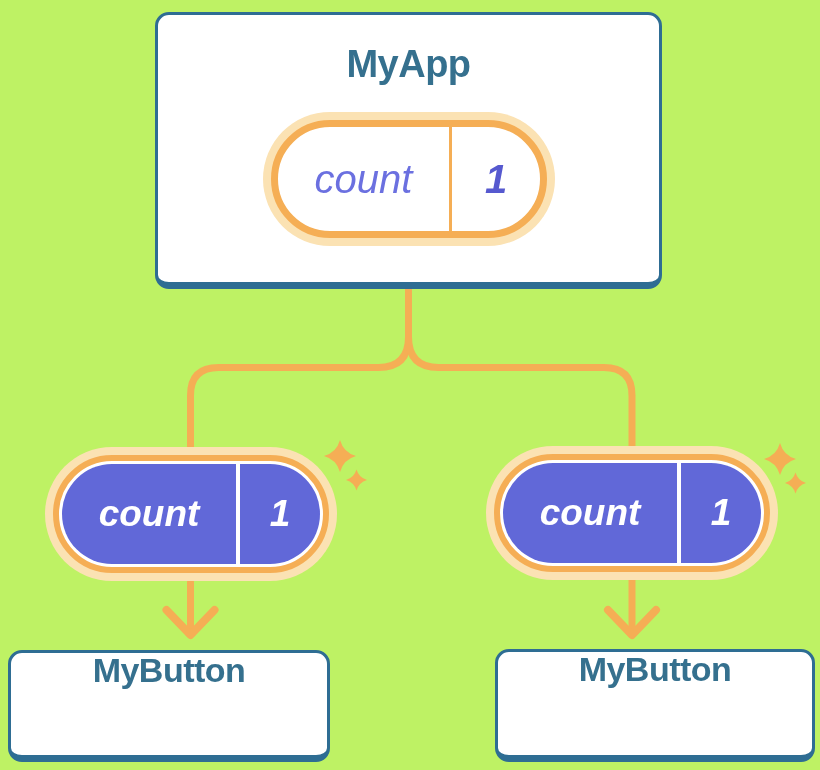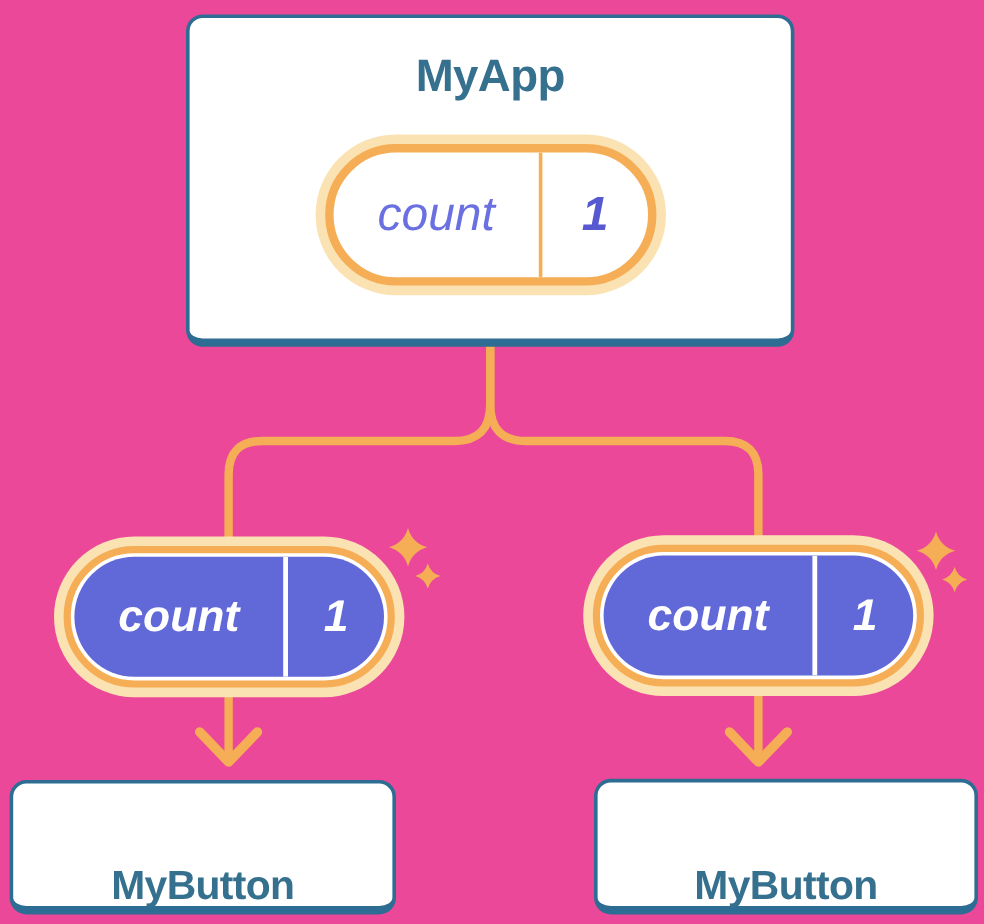--- a/index.html
+++ b/index.html
@@ -7,32 +7,32 @@
     --blue-text:#35708E;
     --orange:#F5AE55;
     --orange-halo:#FBE2B3;
     --purple-fill:#6168D8;
     --purple-text:#6B70E0;
     --purple-value:#5659CF;
     --card-bg:#FFFFFF;
   }
   html,body{margin:0;padding:0;background:#fff;}
   .canvas{
-    position:relative;width:820px;height:770px;background:#ec4899;overflow:hidden;
+    position:relative;width:820px;height:770px;background:#bef264;overflow:hidden;
     font-family:"Liberation Sans", sans-serif;
   }
   .lines{position:absolute;left:0;top:0;width:820px;height:770px;display:block;}
 
   
   .card{
     position:absolute;box-sizing:border-box;background:var(--card-bg);
     border:3px solid var(--blue-border);border-bottom-width:7px;border-radius:14px;
   }
   .card-root{left:155px;top:12px;width:507px;height:277px;}
-  .card-leaf{display:flex;align-items:flex-end;justify-content:center;}
+  .card-leaf{display:flex;align-items:flex-start;justify-content:center;}
   .card-leaf-left{left:8px;top:650px;width:322px;height:112px;}
   .card-leaf-right{left:495px;top:649px;width:320px;height:113px;}
   .card-title{
     color:var(--blue-text);font-weight:600;letter-spacing:-0.5px;line-height:1;
   }
   .card-root .card-title{
     display:block;text-align:center;margin-top:30px;font-size:38px;
   }
   .card-leaf .card-title{font-size:34px;}
 

